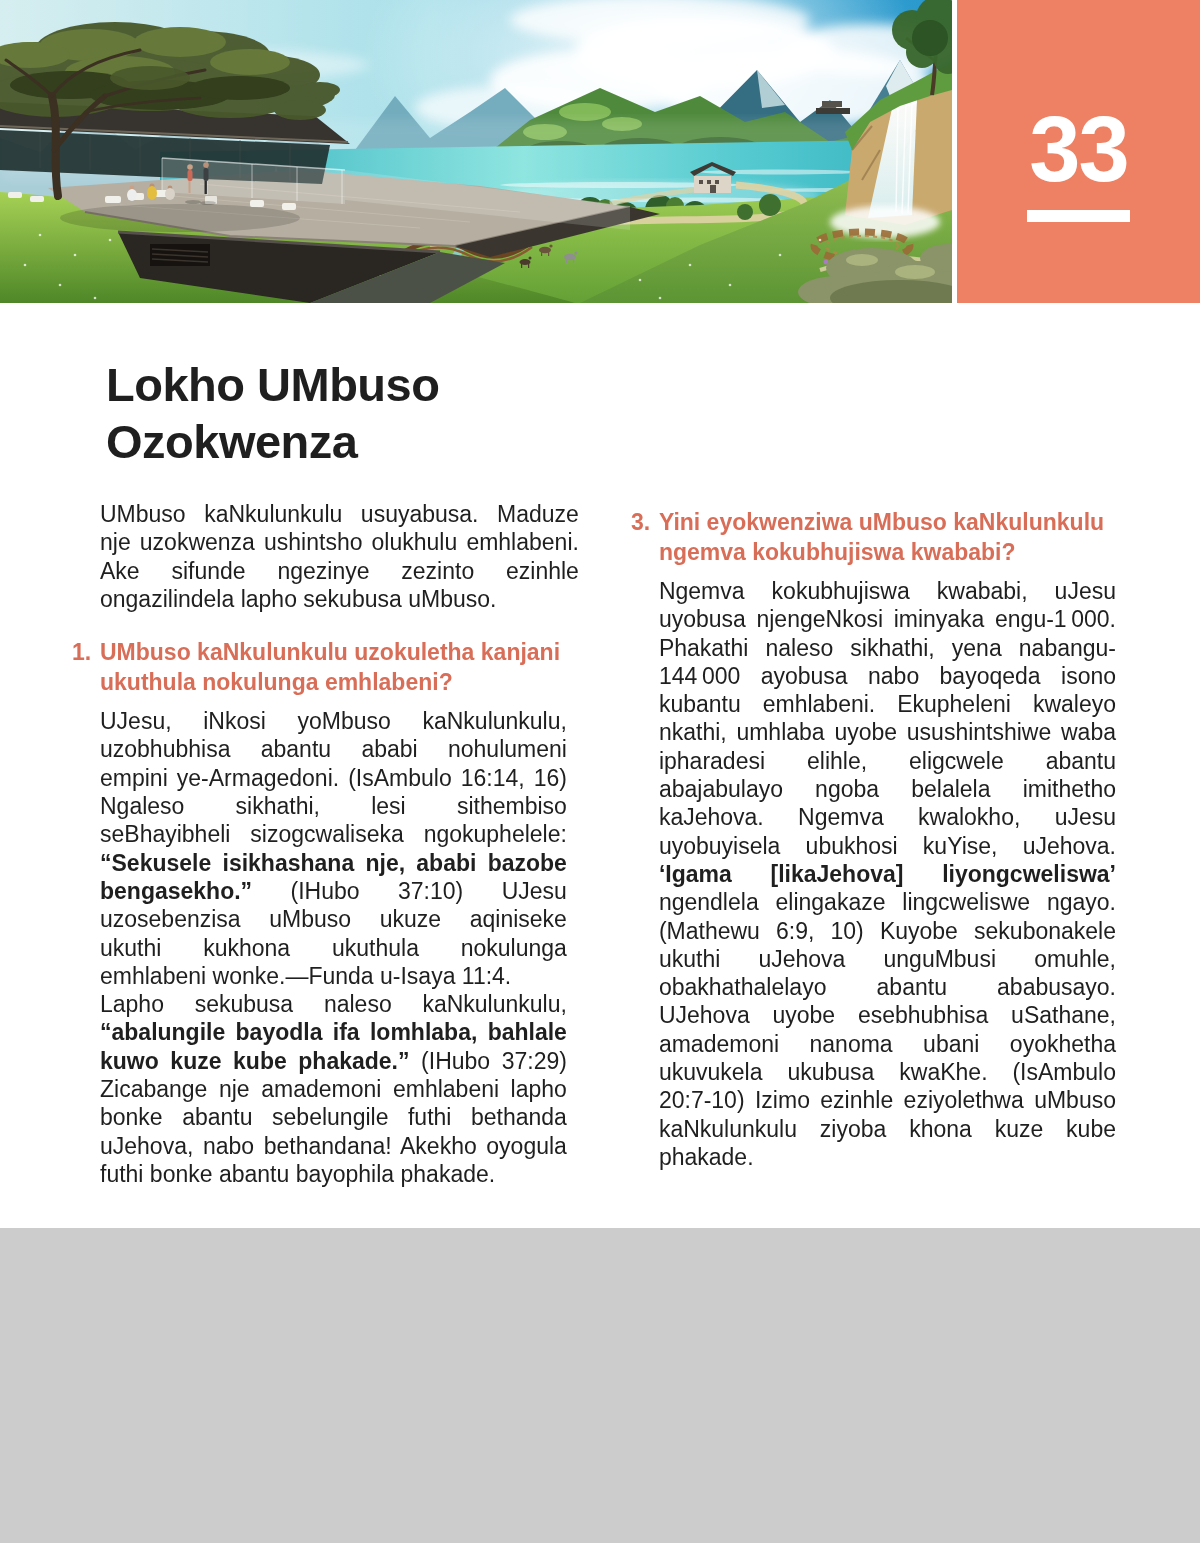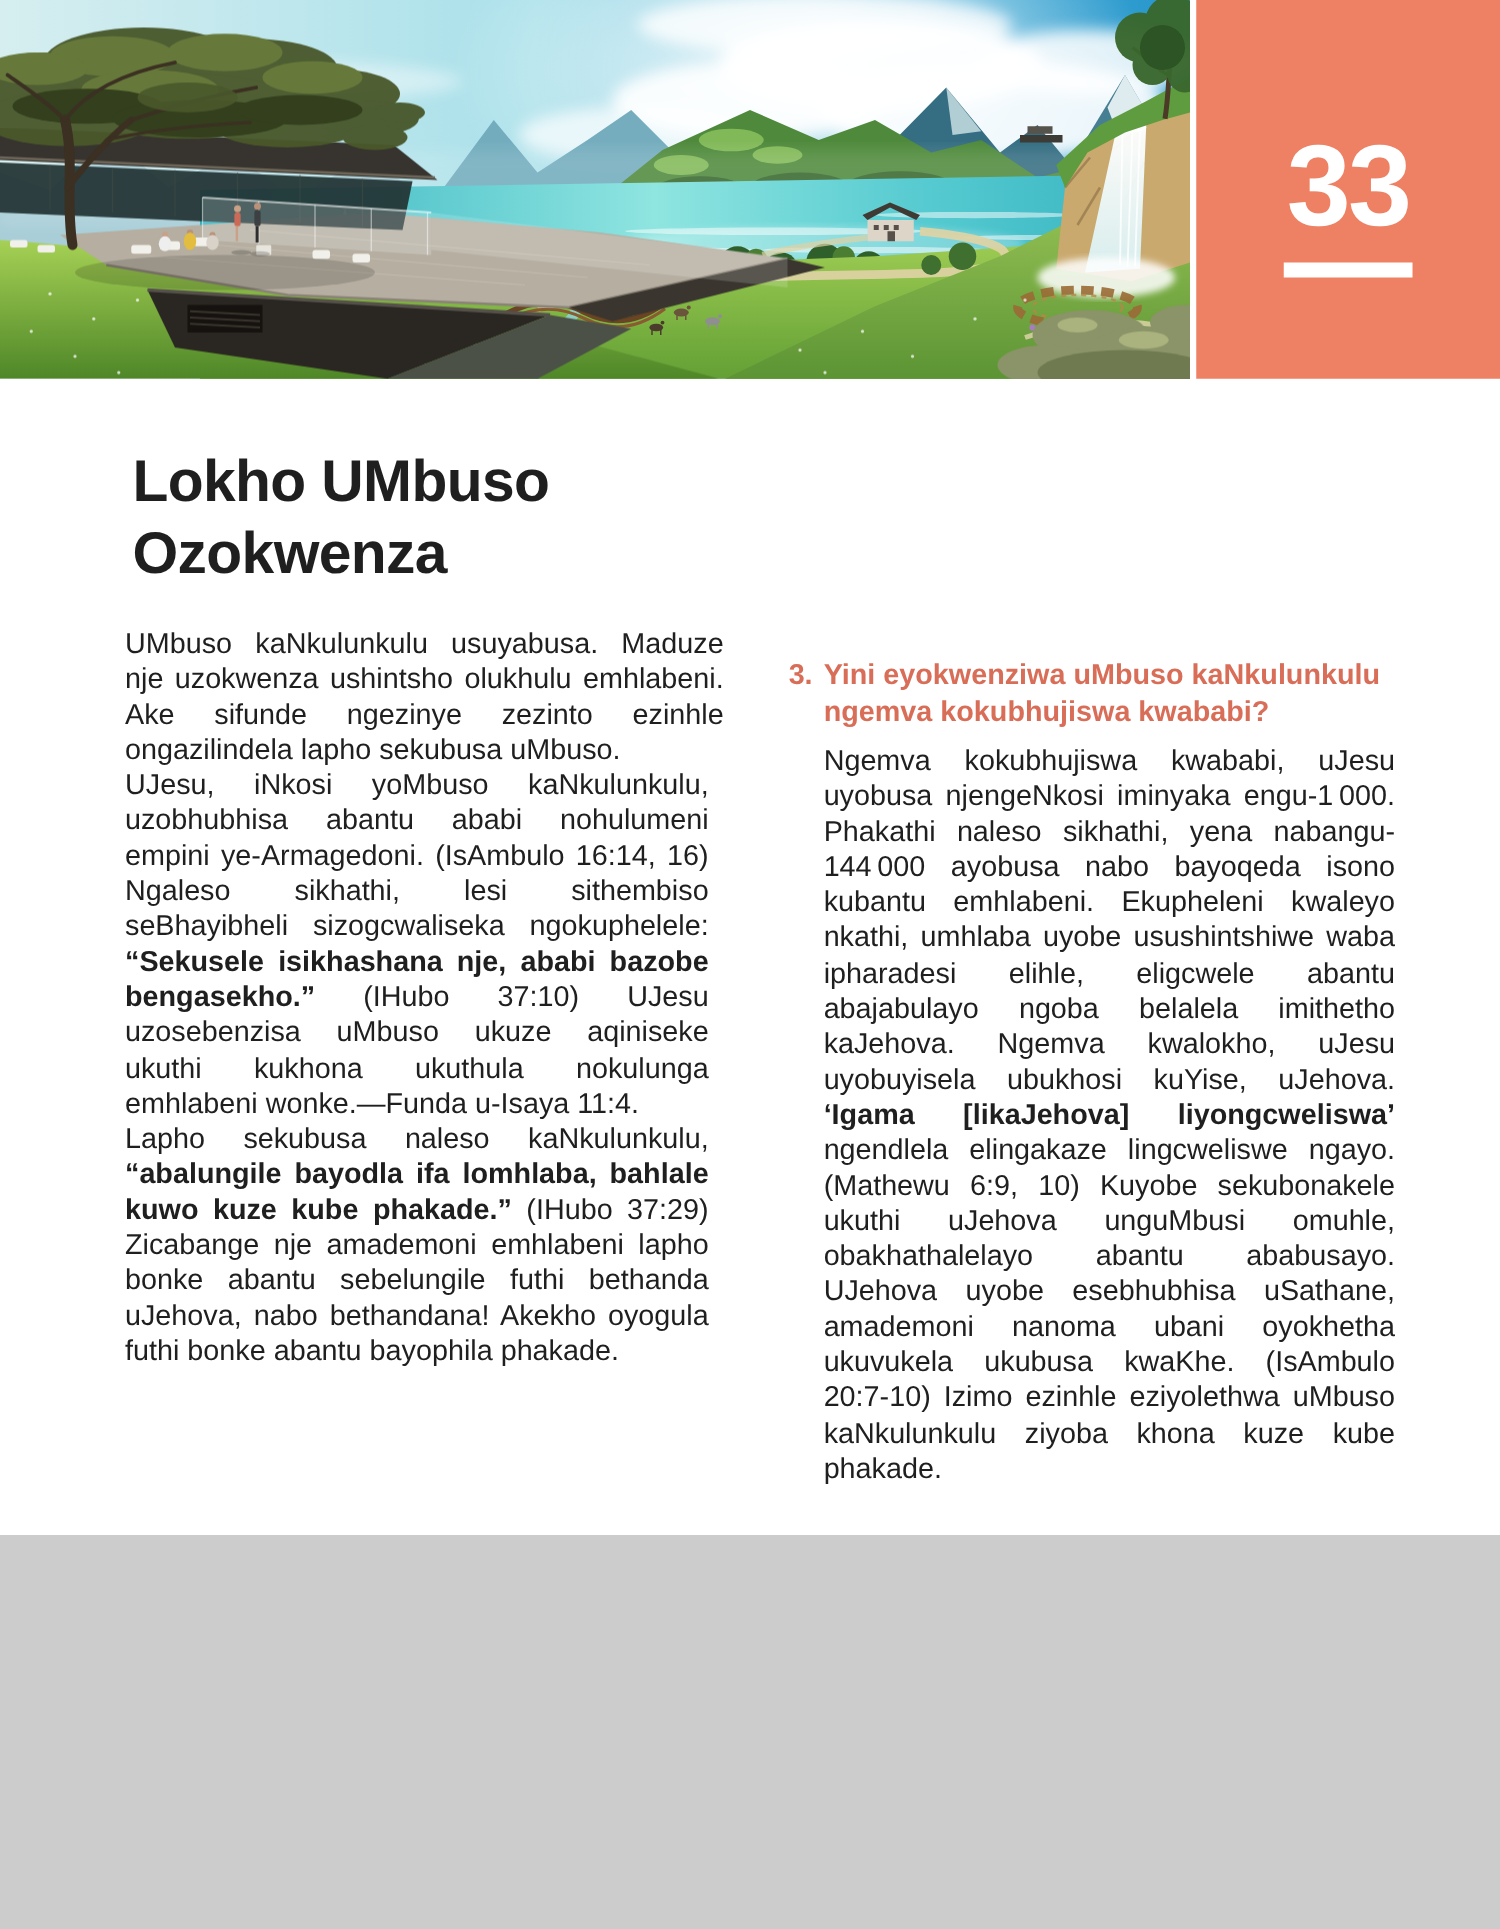--- a/index.html
+++ b/index.html
@@ -23,21 +23,21 @@
     font-size:47px;line-height:57px;font-weight:bold;color:var(--text);letter-spacing:-0.5px;}
 
   .columns{position:absolute;left:72px;top:500px;width:1056px;display:flex;gap:52px;}
   .col{display:block;}
   .col-left{width:516px;}
   .col-right{width:506px;}
 
   .intro{margin:0 0 0 28px;font-size:23px;line-height:28.3px;text-align:justify;color:var(--text);}
   .q-heading{margin:24px 0 10px 0;padding-left:28px;text-indent:-28px;
     font-weight:bold;font-size:23px;line-height:30px;color:var(--heading);}
-  .col-right .q-heading:first-child{margin-top:24px;}
+  .col-right .q-heading:first-child{margin-top:7px;}
   .q-num{display:inline-block;width:28px;text-indent:0;}
   .body-para{margin:0 12px 0 28px;font-size:23px;line-height:28.3px;text-align:justify;color:var(--text);}
   .body-para strong{font-weight:bold;}
 </style>
 </head>
 <body>
 
 <div id="page">
 
   <svg class="hero-img" viewBox="0 0 952 303" preserveAspectRatio="none" aria-hidden="true">
@@ -388,20 +388,21 @@
     <div class="lesson-number">33</div>
     <div class="lesson-underline"></div>
   </div>
 
   <h1 class="page-title">Lokho UMbuso Ozokwenza</h1>
 
   <div class="columns">
     <div class="col col-left">
       <p class="intro">UMbuso kaNkulunkulu usuyabusa. Maduze nje uzokwenza ushintsho olukhulu emhlabeni. Ake sifunde ngezinye zezinto ezinhle ongazilindela lapho sekubusa uMbuso.</p>
 
+      <h3 class="q-heading"><span class="q-num">1.</span><span>UMbuso kaNkulunkulu uzokuletha kanjani ukuthula nokulunga emhlabeni?</span></h3>
       <p class="body-para"><span>UJesu, iNkosi yoMbuso kaNkulunkulu, uzobhubhisa abantu ababi nohulumeni empini ye-Armagedoni. (IsAmbulo 16:14, 16) Ngaleso sikhathi, lesi sithembiso seBhayibheli sizogcwaliseka ngokuphelele: </span><strong>“Sekusele isikhashana nje, ababi bazobe bengasekho.”</strong><span> (IHubo 37:10) UJesu uzosebenzisa uMbuso ukuze aqiniseke ukuthi kukhona ukuthula nokulunga emhlabeni wonke.—Funda u-Isaya 11:4.</span></p>
 
       <p class="body-para"><span>Lapho sekubusa naleso kaNkulunkulu, </span><strong>“abalungile bayodla ifa lomhlaba, bahlale kuwo kuze kube phakade.”</strong><span> (IHubo 37:29) Zicabange nje amademoni emhlabeni lapho bonke abantu sebelungile futhi bethanda uJehova, nabo bethandana! Akekho oyogula futhi bonke abantu bayophila phakade.</span></p>
     </div>
 
     <div class="col col-right">
       <h3 class="q-heading"><span class="q-num">3.</span><span>Yini eyokwenziwa uMbuso kaNkulunkulu ngemva kokubhujiswa kwababi?</span></h3>
       <p class="body-para"><span>Ngemva kokubhujiswa kwababi, uJesu uyobusa njengeNkosi iminyaka engu-1 000. Phakathi naleso sikhathi, yena nabangu-144 000 ayobusa nabo bayoqeda isono kubantu emhlabeni. Ekupheleni kwaleyo nkathi, umhlaba uyobe usushintshiwe waba ipharadesi elihle, eligcwele abantu abajabulayo ngoba belalela imithetho kaJehova. Ngemva kwalokho, uJesu uyobuyisela ubukhosi kuYise, uJehova. </span><strong>‘Igama [likaJehova] liyongcweliswa’</strong><span> ngendlela elingakaze lingcweliswe ngayo. (Mathewu 6:9, 10) Kuyobe sekubonakele ukuthi uJehova unguMbusi omuhle, obakhathalelayo abantu ababusayo. UJehova uyobe esebhubhisa uSathane, amademoni nanoma ubani oyokhetha ukuvukela ukubusa kwaKhe. (IsAmbulo 20:7-10) Izimo ezinhle eziyolethwa uMbuso kaNkulunkulu ziyoba khona kuze kube phakade.</span></p>
     </div>
   </div>

